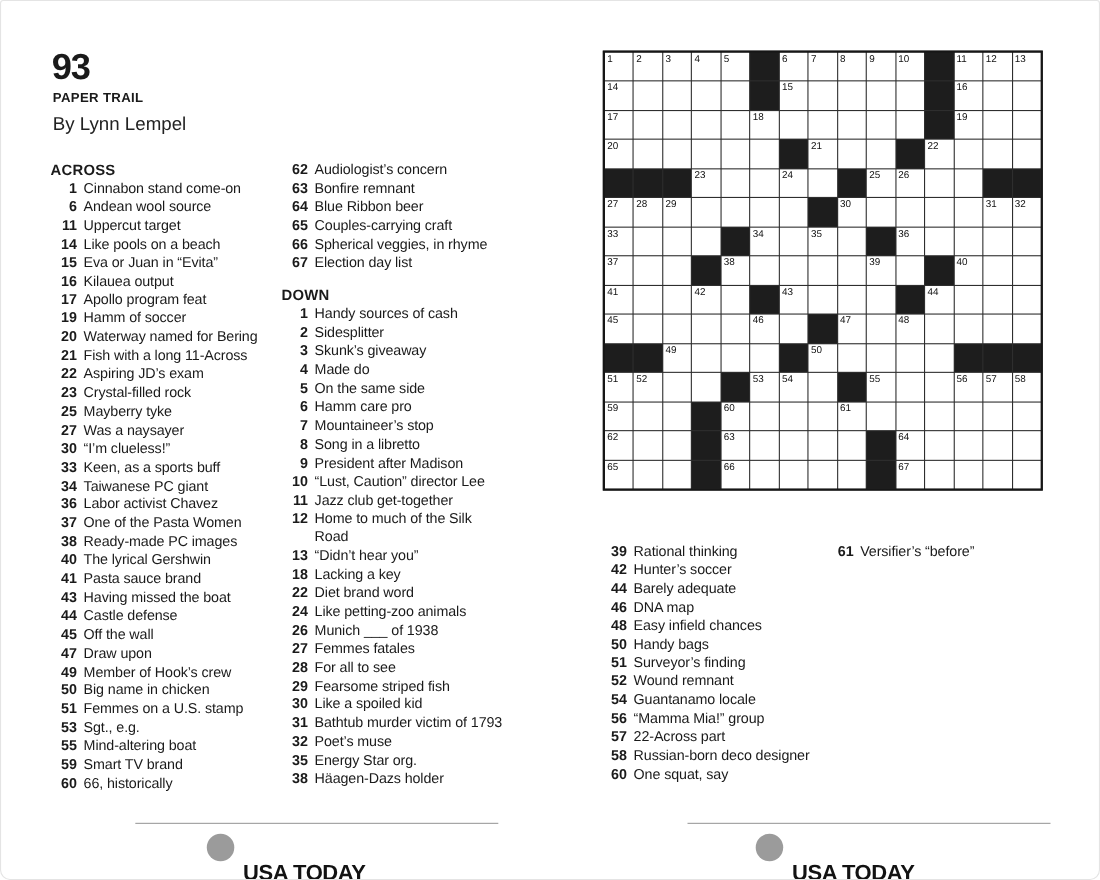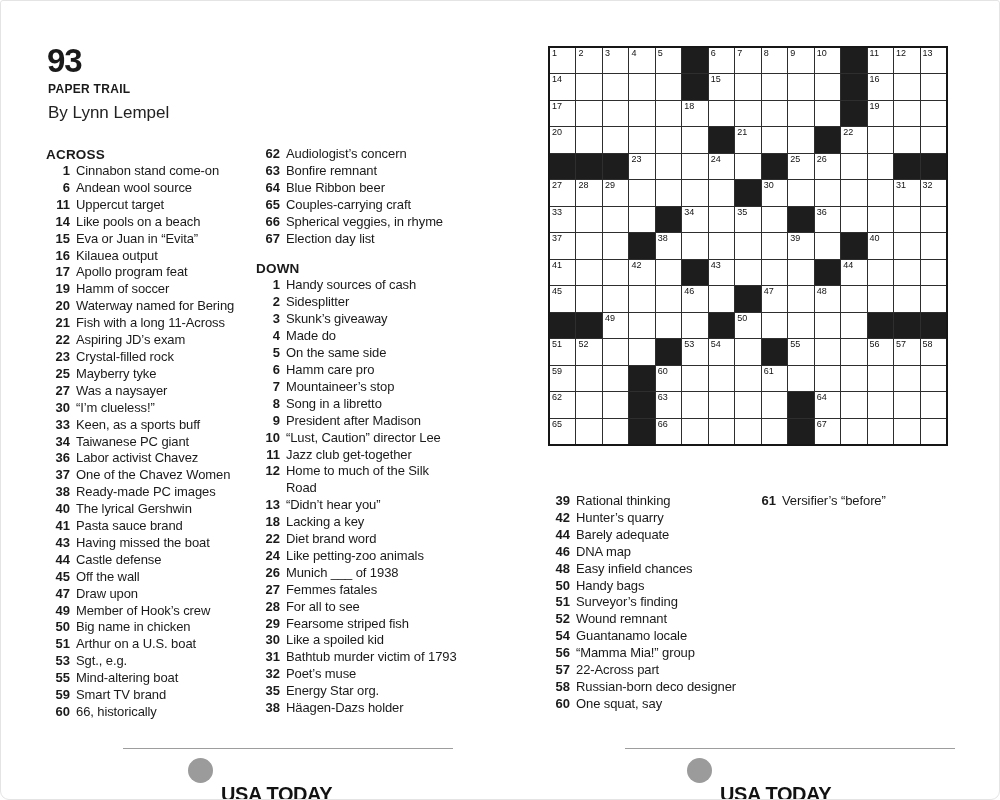--- a/index.html
+++ b/index.html
@@ -127,21 +127,21 @@
         <div class="clue">
           <span class="cnum">34</span>
           <span class="ctxt">Taiwanese PC giant</span>
         </div>
         <div class="clue">
           <span class="cnum">36</span>
           <span class="ctxt">Labor activist Chavez</span>
         </div>
         <div class="clue">
           <span class="cnum">37</span>
-          <span class="ctxt">One of the Chavez Women</span>
+          <span class="ctxt">One of the Pasta Women</span>
         </div>
         <div class="clue">
           <span class="cnum">38</span>
           <span class="ctxt">Ready-made PC images</span>
         </div>
         <div class="clue">
           <span class="cnum">40</span>
           <span class="ctxt">The lyrical Gershwin</span>
         </div>
         <div class="clue">
@@ -167,21 +167,21 @@
         <div class="clue">
           <span class="cnum">49</span>
           <span class="ctxt">Member of Hook’s crew</span>
         </div>
         <div class="clue">
           <span class="cnum">50</span>
           <span class="ctxt">Big name in chicken</span>
         </div>
         <div class="clue">
           <span class="cnum">51</span>
-          <span class="ctxt">Arthur on a U.S. boat</span>
+          <span class="ctxt">Femmes on a U.S. stamp</span>
         </div>
         <div class="clue">
           <span class="cnum">53</span>
           <span class="ctxt">Sgt., e.g.</span>
         </div>
         <div class="clue">
           <span class="cnum">55</span>
           <span class="ctxt">Mind-altering boat</span>
         </div>
         <div class="clue">
@@ -691,21 +691,21 @@
     </div>
 
   <div class="cluecol" id="col3">
     <div id="down-list-2">
         <div class="clue">
           <span class="cnum">39</span>
           <span class="ctxt">Rational thinking</span>
         </div>
         <div class="clue">
           <span class="cnum">42</span>
-          <span class="ctxt">Hunter’s quarry</span>
+          <span class="ctxt">Hunter’s soccer</span>
         </div>
         <div class="clue">
           <span class="cnum">44</span>
           <span class="ctxt">Barely adequate</span>
         </div>
         <div class="clue">
           <span class="cnum">46</span>
           <span class="ctxt">DNA map</span>
         </div>
         <div class="clue">

